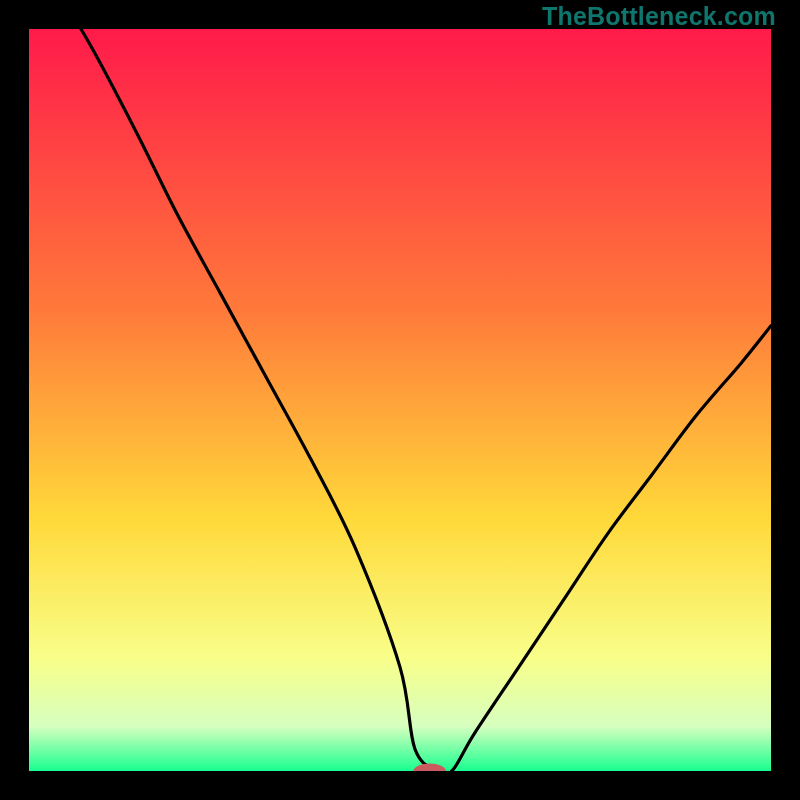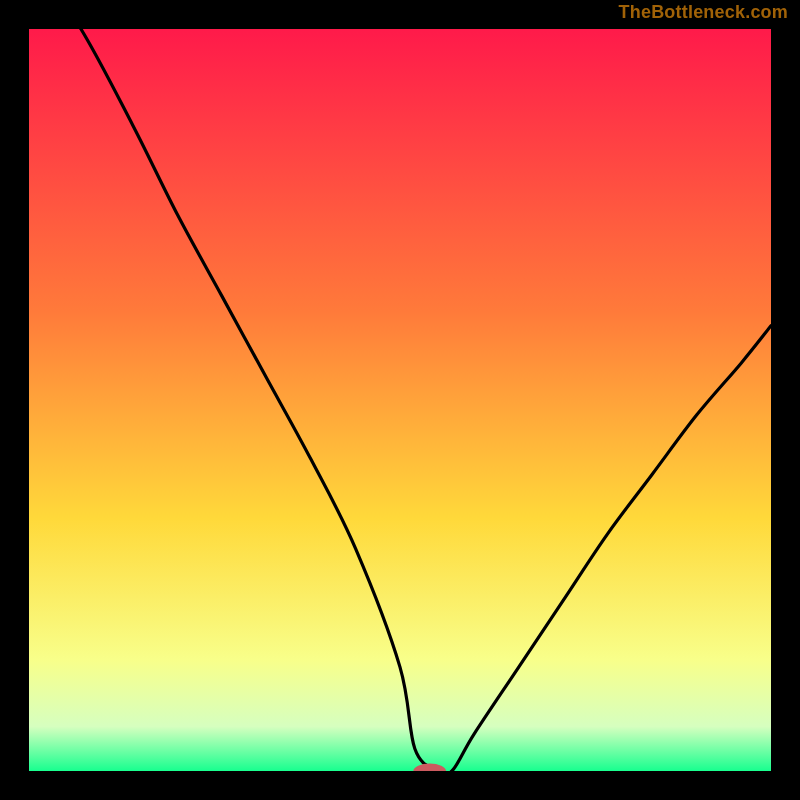--- a/index.html
+++ b/index.html
@@ -12,24 +12,24 @@
   }
   .frame {
     position: relative;
     width: 800px;
     height: 800px;
     background: #000;
   }
   .watermark {
     position: absolute;
     top: 2px;
-    right: 12px;
-    color: #a16207;
+    right: 24px;
+    color: #0f766e;
     font-family: Arial, Helvetica, sans-serif;
-    font-size: 18px;
+    font-size: 25px;
     font-weight: 600;
     letter-spacing: 0.2px;
     z-index: 10;
     user-select: none;
   }
   svg.plot {
     position: absolute;
     left: 0;
     top: 0;
     width: 800px;

